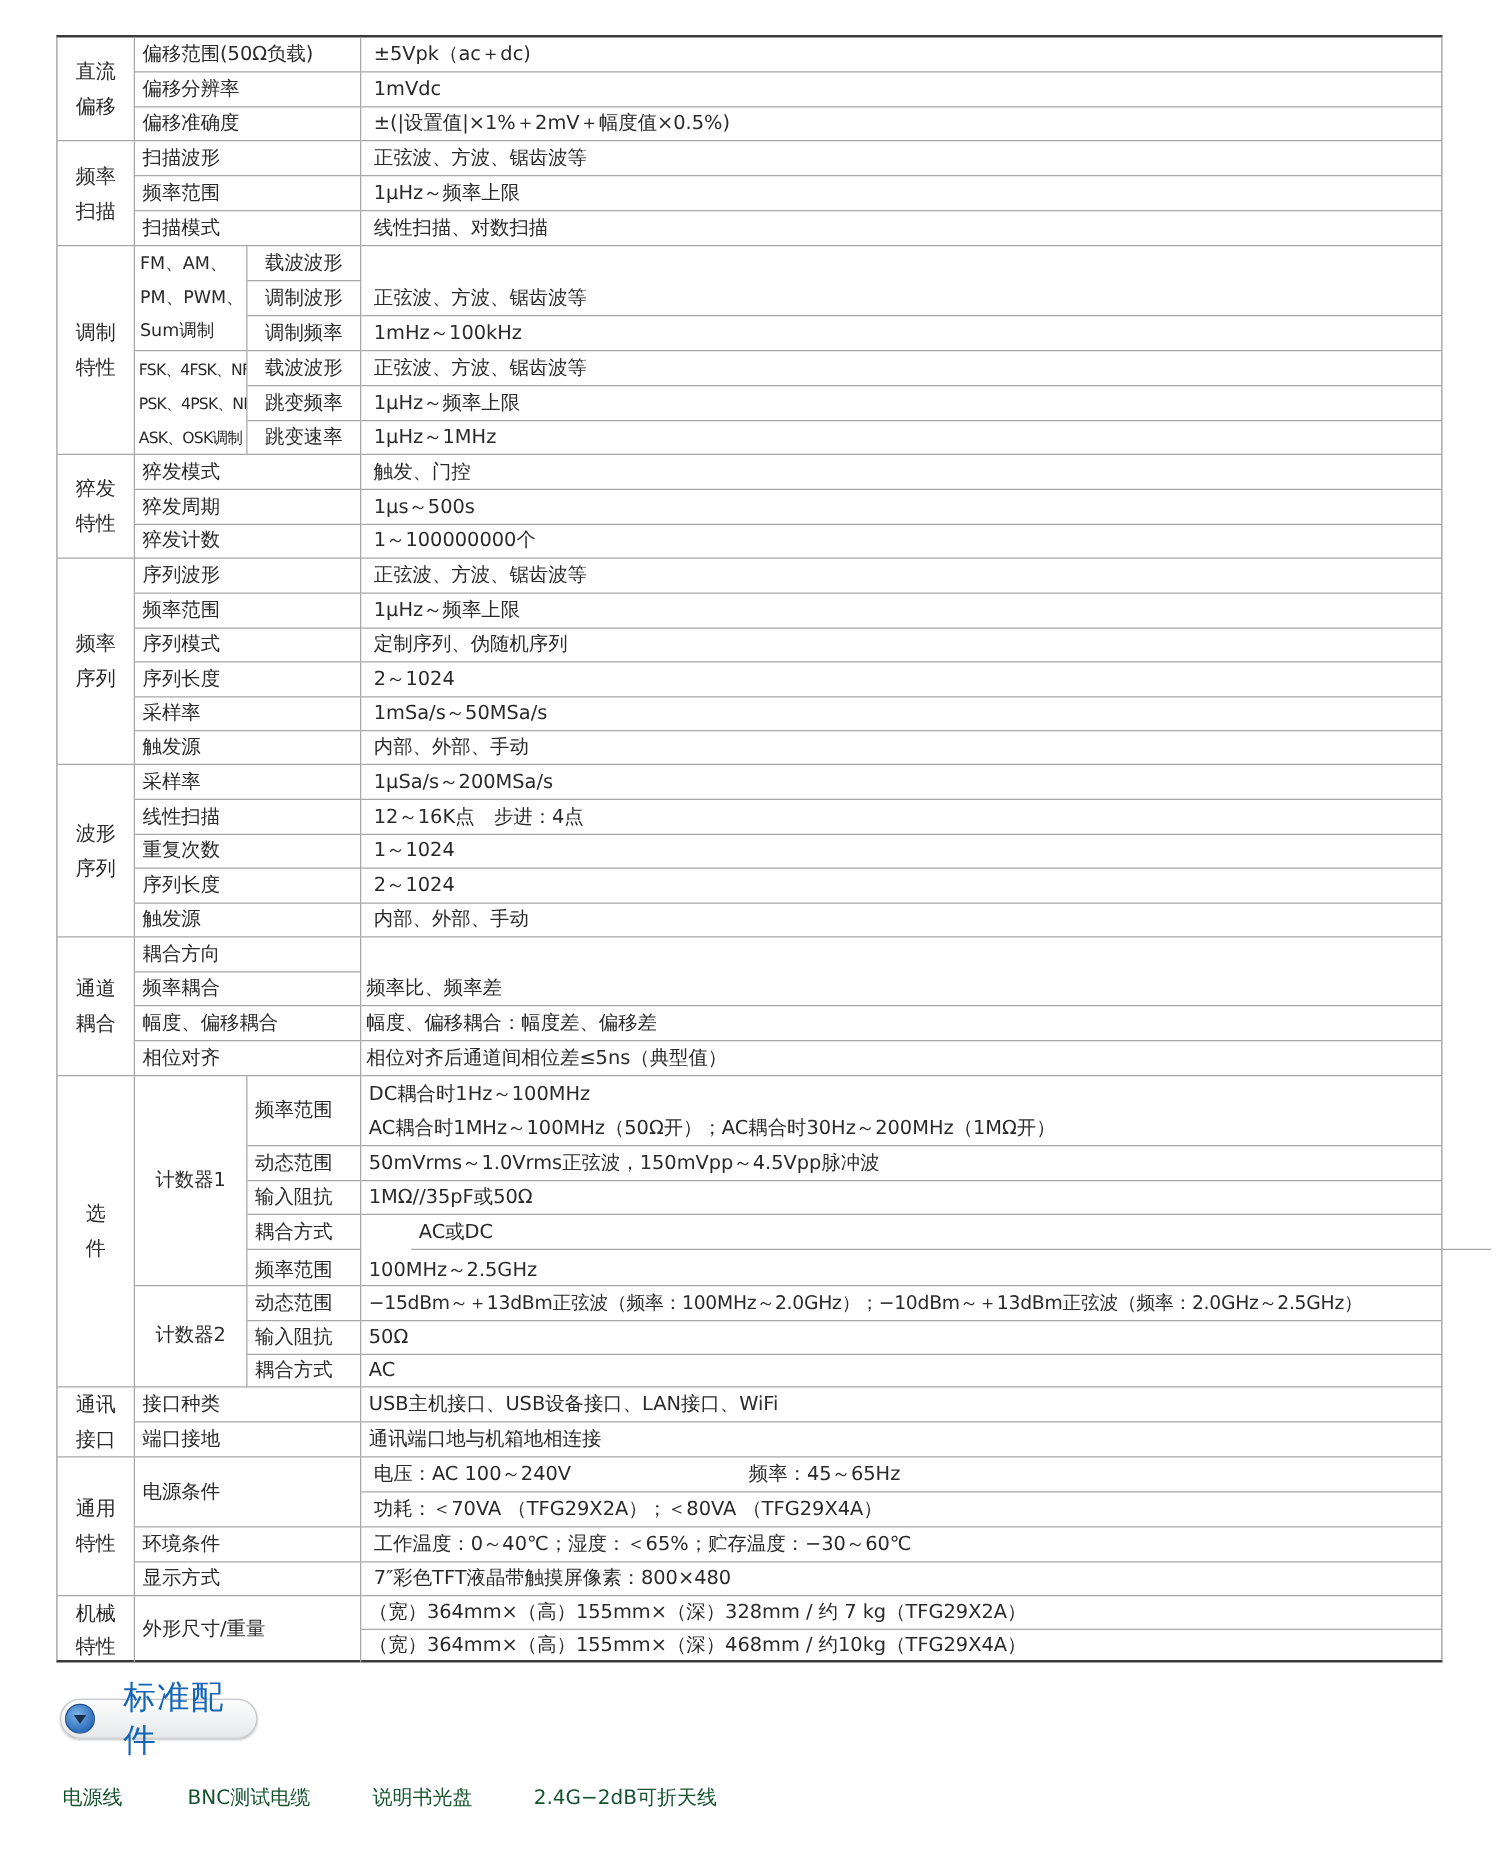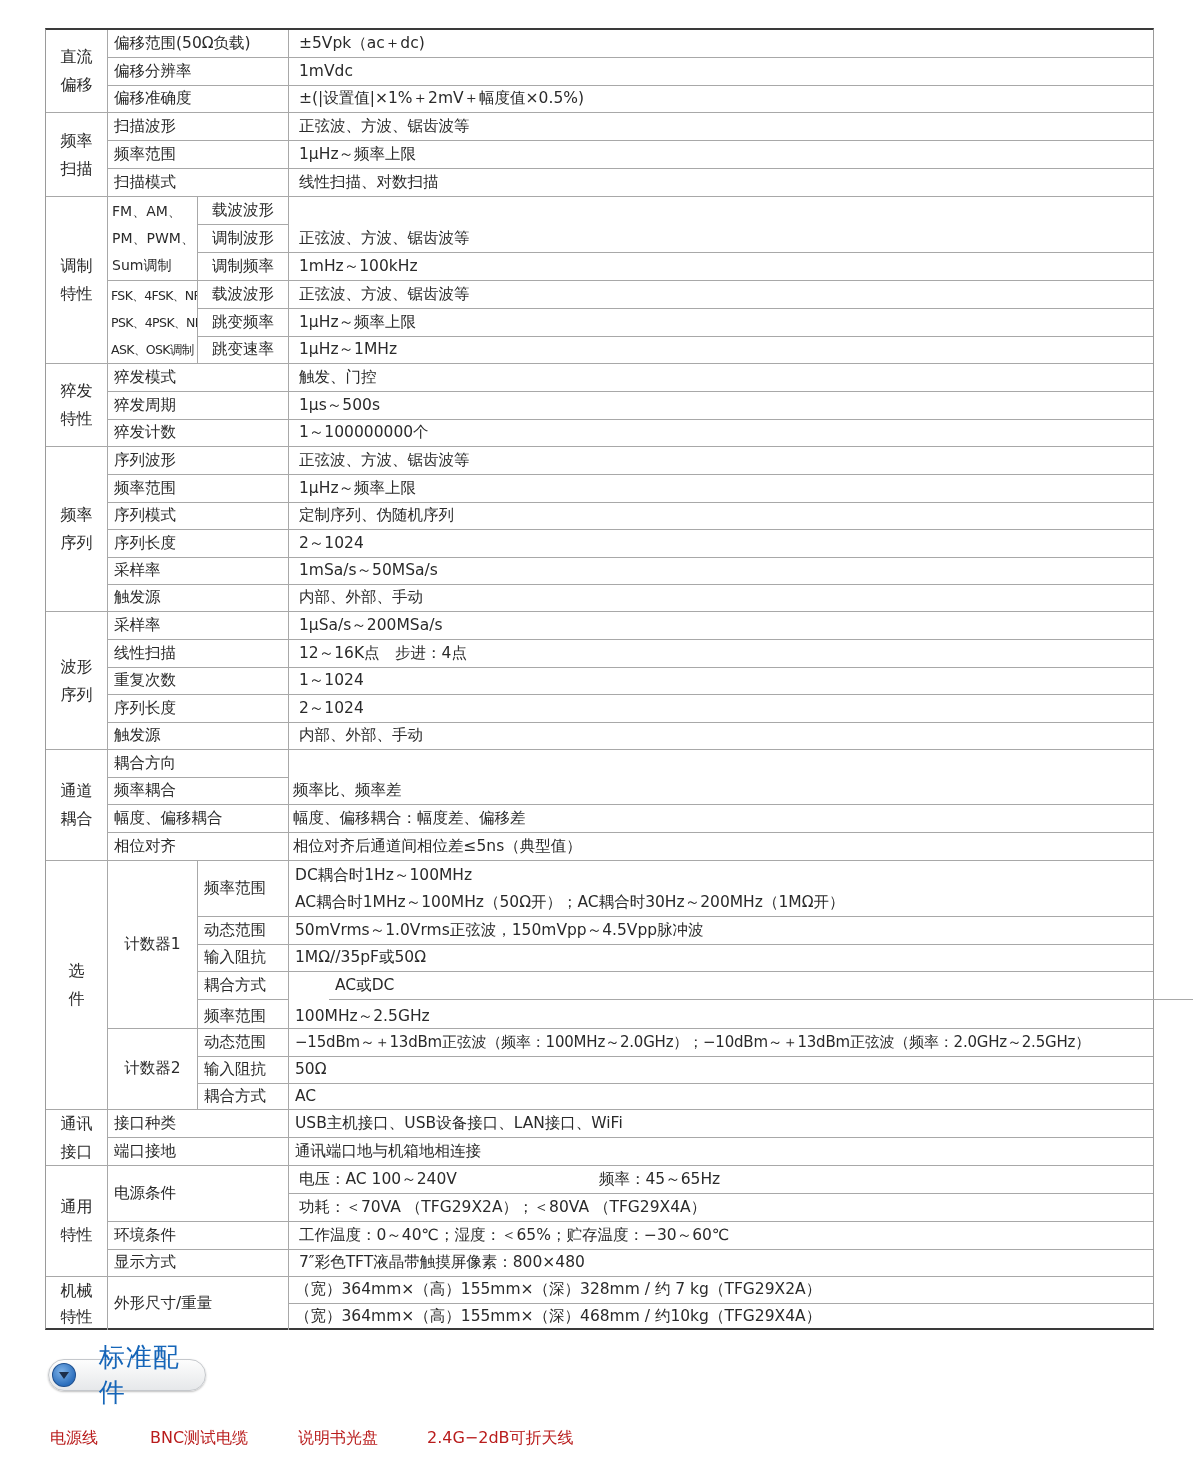--- a/index.html
+++ b/index.html
@@ -12,21 +12,21 @@
   .cat { flex-direction:column; justify-content:center; white-space:normal; font-size:16px; line-height:28px; padding:0 2px; text-align:center; }
   .sub-small { font-size:12.5px; letter-spacing:-0.6px; padding:0 3px; }
   .multi { flex-direction:column; align-items:flex-start; justify-content:center; }
   .multi span { display:block; line-height:27px; }
   .pair { display:flex; width:100%; }
   .pair span:first-child { width:300px; }
   .header-badge { position:absolute; left:48px; top:1359px; width:158px; height:32px; border-radius:16px; background:linear-gradient(#fdfdfd,#e6e8ea); border:1px solid #c5c8cc; box-shadow:0 1px 2px rgba(0,0,0,0.25); display:flex; align-items:center; box-sizing:border-box; }
   .badge-icon { width:24px; height:24px; border-radius:50%; background:radial-gradient(circle at 40% 35%, #7fb3e8, #2c6fbd 70%); border:1px solid #1e4f8e; margin-left:3px; position:relative; box-sizing:border-box; }
   .badge-icon::after { content:""; position:absolute; left:6px; top:8px; border-left:5.5px solid transparent; border-right:5.5px solid transparent; border-top:7px solid #1c2f4a; }
   .badge-title { font-size:26px; color:#1565b8; margin-left:23px; letter-spacing:1px; font-weight:normal; }
-  .acc { position:absolute; top:1428px; font-size:16px; color:#b91c1c; }
+  .acc { position:absolute; top:1428px; font-size:16px; color:#14532d; }
 </style>
 </head>
 <body>
 
 <div id="spec">
 
   <div class="cell cat" style="left:0;top:0;width:62px;height:83px;">
     <span>直流</span>
     <span>偏移</span>
   </div>

